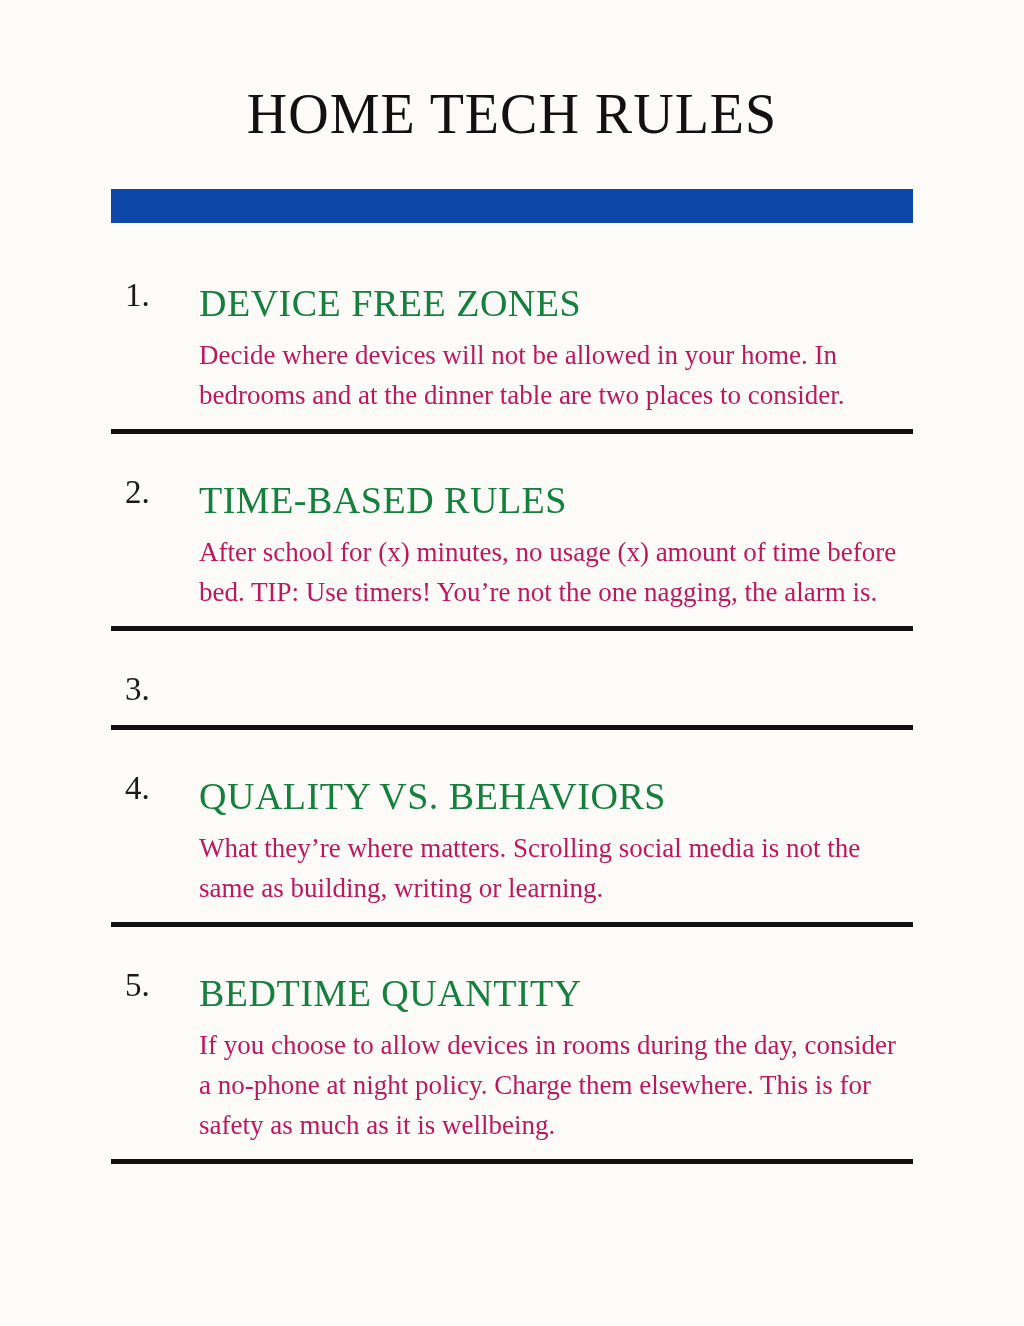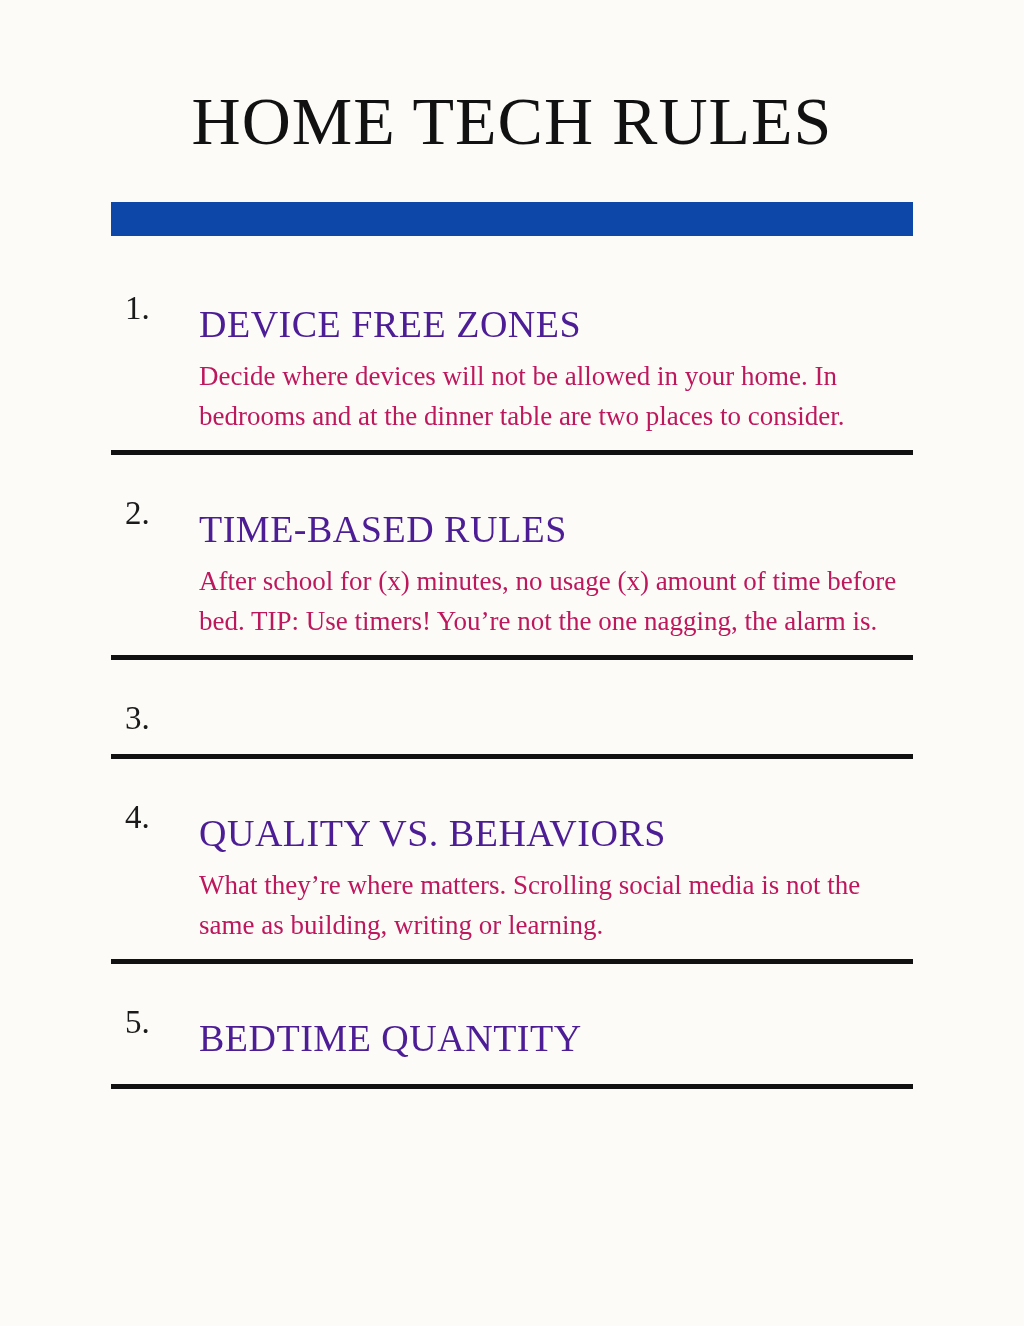--- a/index.html
+++ b/index.html
@@ -14,21 +14,21 @@
     color: #141414;
     overflow: hidden;
   }
   .page {
     width: 802px;
     margin: 0 auto;
   }
   .page-title {
     margin: 0;
     padding-top: 84px;
-    font-size: 68px;
+    font-size: 56px;
     line-height: 1.1;
     font-weight: 400;
     text-align: center;
     letter-spacing: 1px;
     color: #111111;
     white-space: nowrap;
   }
   .accent-bar {
     height: 34px;
     margin-top: 43px;
@@ -43,26 +43,26 @@
     padding: 36px 0 14px 0;
     border-bottom: 5px solid #111111;
   }
   .rule-number {
     font-size: 33px;
     line-height: 44px;
     padding-left: 14px;
     color: #1a1a1a;
   }
   .rule-heading {
-    margin: 16px 0 10px 0;
+    margin: 8px 0 10px 0;
     font-size: 38px;
     line-height: 44px;
     font-weight: 400;
     letter-spacing: 0.5px;
-    color: #4c1d95;
+    color: #15803d;
   }
   .rule-body {
     margin: 0;
     font-size: 27px;
     line-height: 40px;
     max-width: 720px;
     color: #be185d;
   }
 </style>
 </head>
@@ -101,17 +101,18 @@
       <div>
         <h2 class="rule-heading">QUALITY VS. BEHAVIORS</h2>
         <p class="rule-body">What they’re where matters. Scrolling social media is not the same as building, writing or learning.</p>
       </div>
     </div>
 
     <div class="rule-section">
       <div class="rule-number">5.</div>
       <div>
         <h2 class="rule-heading">BEDTIME QUANTITY</h2>
+        <p class="rule-body">If you choose to allow devices in rooms during the day, consider a no-phone at night policy. Charge them elsewhere. This is for safety as much as it is wellbeing.</p>
       </div>
     </div>
 
   </div>
 </div>
 
 </body></html>

